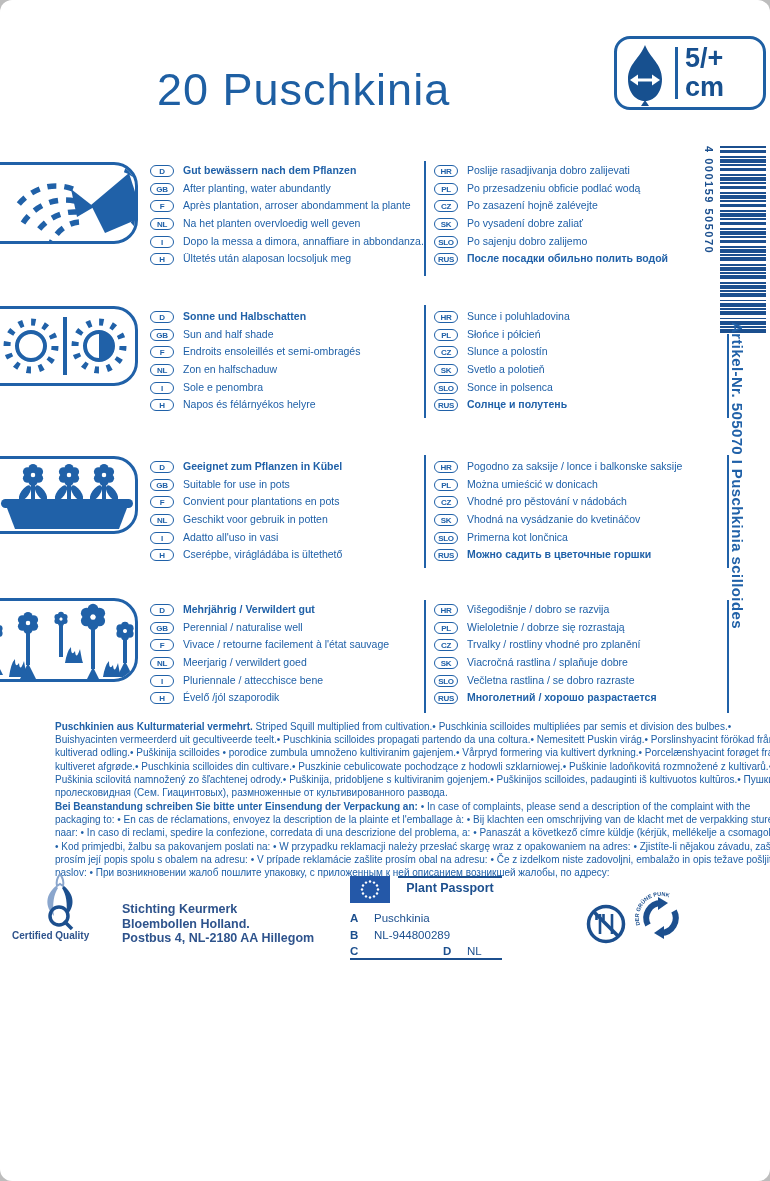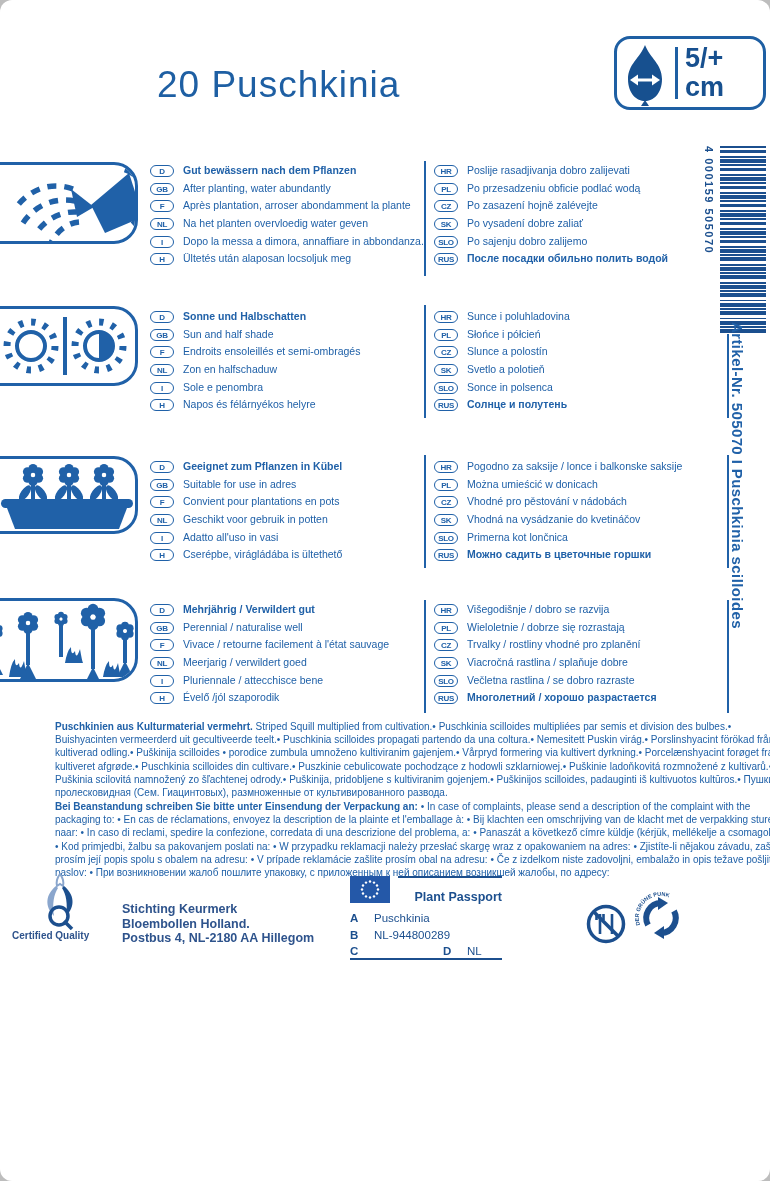--- a/index.html
+++ b/index.html
@@ -1,20 +1,20 @@
 <!DOCTYPE html>
 <html><head>
 <meta charset="utf-8">
 <style>
   html,body{margin:0;padding:0;background:#bdbdbd;}
   .page{position:relative;width:770px;height:1181px;background:#ffffff;overflow:hidden;
         font-family:"Liberation Sans",sans-serif;color:#2061a8;border-radius:12px;}
 
   
-  .title{position:absolute;left:157px;top:64px;font-size:37px;color:#1e5fa3;letter-spacing:1px;white-space:nowrap;}
+  .title{position:absolute;left:157px;top:64px;font-size:45px;color:#1e5fa3;letter-spacing:1px;white-space:nowrap;}
   .size-badge{position:absolute;left:614px;top:36px;width:152px;height:74px;border:3.5px solid #1e5fa3;
               border-radius:16px;box-sizing:border-box;display:flex;align-items:center;padding:4px 5px;gap:7px;}
   .size-divider{width:3px;height:52px;background:#1e5fa3;flex:0 0 auto;}
   .size-text{font-weight:bold;color:#17508f;font-size:27px;line-height:29px;}
 
   
   .icon-box{position:absolute;left:-30px;width:168px;border:3px solid #2061a8;border-radius:24px;
             box-sizing:border-box;overflow:hidden;background:#fff;}
   .icon-box svg{position:absolute;left:0;top:0;width:100%;height:100%;}
 
@@ -42,21 +42,21 @@
   .para .lead{font-weight:bold;}
 
   
   .cq-mark{position:absolute;left:32px;top:872px;}
   .cq-label{position:absolute;left:12px;top:930px;font-size:10px;font-weight:bold;color:#2e538c;}
   .address{position:absolute;left:122px;top:902px;font-size:12.5px;font-weight:bold;color:#2e538c;line-height:14.5px;}
 
   .pp{position:absolute;left:348px;top:872px;width:156px;height:78px;color:#1c4f8e;}
   .pp-flag{position:absolute;left:2px;top:4px;width:40px;height:27px;}
   .pp-title{position:absolute;left:50px;top:4px;width:104px;border-top:2px solid #1c4f8e;
-            padding-top:12px;text-align:right;font-size:12.5px;font-weight:bold;}
+            padding-top:3px;text-align:center;font-size:12.5px;font-weight:bold;}
   .pp-row{position:absolute;font-size:11.5px;}
   .pp-row b{display:inline-block;width:24px;font-weight:bold;}
   .pp-bottom{position:absolute;left:2px;top:86px;width:152px;height:1.6px;background:#1c4f8e;}
 
   .foot-icon{position:absolute;}
   .pefc{position:absolute;left:686px;top:868px;width:80px;text-align:center;color:#1c4f8e;}
   .pefc-name{font-size:18px;font-weight:bold;letter-spacing:1px;line-height:16px;}
   .pefc-name sup{font-size:8px;}
   .pefc-code{font-size:7px;margin-top:1px;}
 </style>
@@ -239,21 +239,21 @@
         <div class="lang-row">
           <span class="badge">GB</span>
           <span class="txt">After planting, water abundantly</span>
         </div>
         <div class="lang-row">
           <span class="badge">F</span>
           <span class="txt">Après plantation, arroser abondamment la plante</span>
         </div>
         <div class="lang-row">
           <span class="badge">NL</span>
-          <span class="txt">Na het planten overvloedig water geven</span>
+          <span class="txt">Na het planten overvloedig well geven</span>
         </div>
         <div class="lang-row">
           <span class="badge">I</span>
           <span class="txt">Dopo la messa a dimora, annaffiare in abbondanza.</span>
         </div>
         <div class="lang-row">
           <span class="badge">H</span>
           <span class="txt">Ültetés után alaposan locsoljuk meg</span>
         </div>
       </div>
@@ -343,21 +343,21 @@
       </div>
   </div>
   <div class="col" style="left:150px;top:460px;">
     <div>
         <div class="lang-row bold">
           <span class="badge">D</span>
           <span class="txt">Geeignet zum Pflanzen in Kübel</span>
         </div>
         <div class="lang-row">
           <span class="badge">GB</span>
-          <span class="txt">Suitable for use in adres</span>
+          <span class="txt">Suitable for use in pots</span>
         </div>
         <div class="lang-row">
           <span class="badge">F</span>
           <span class="txt">Convient pour plantations en pots</span>
         </div>
         <div class="lang-row">
           <span class="badge">NL</span>
           <span class="txt">Geschikt voor gebruik in potten</span>
         </div>
         <div class="lang-row">

